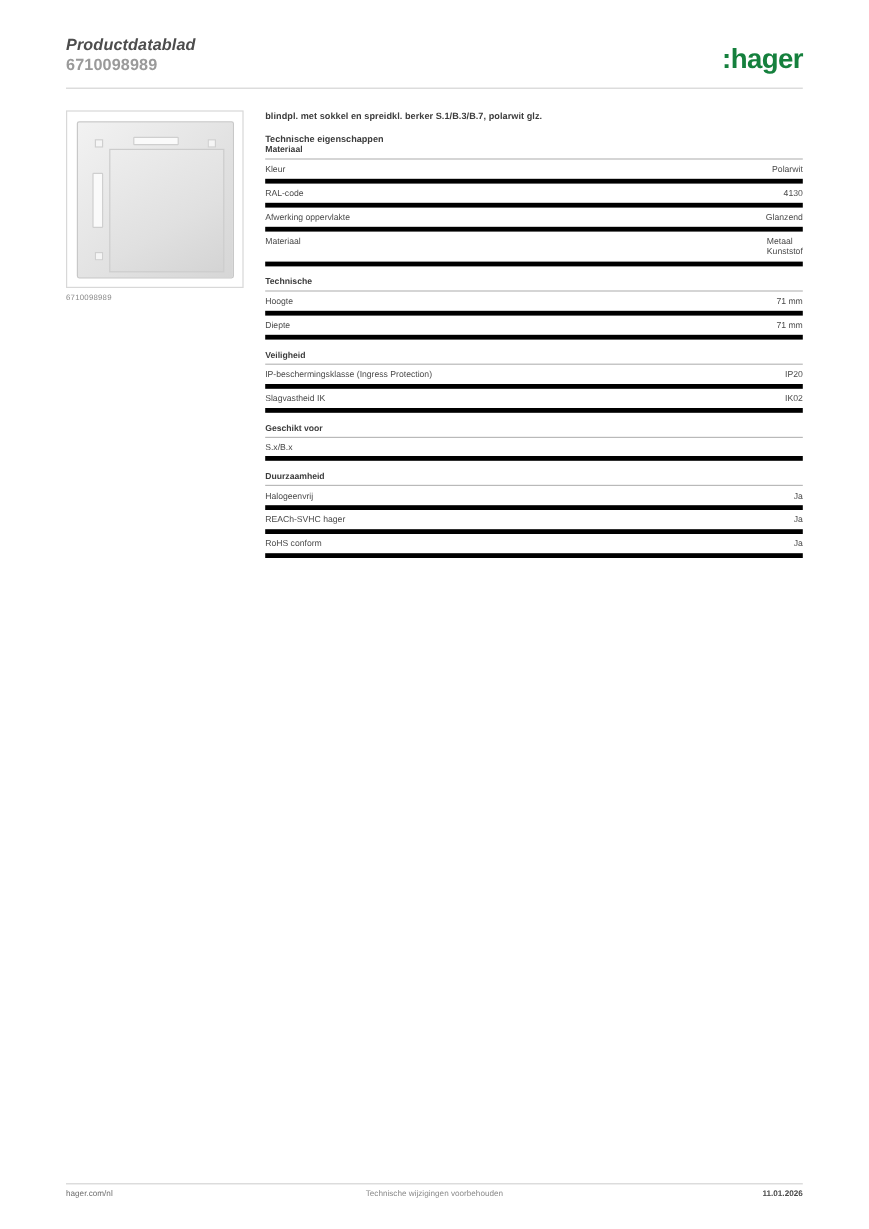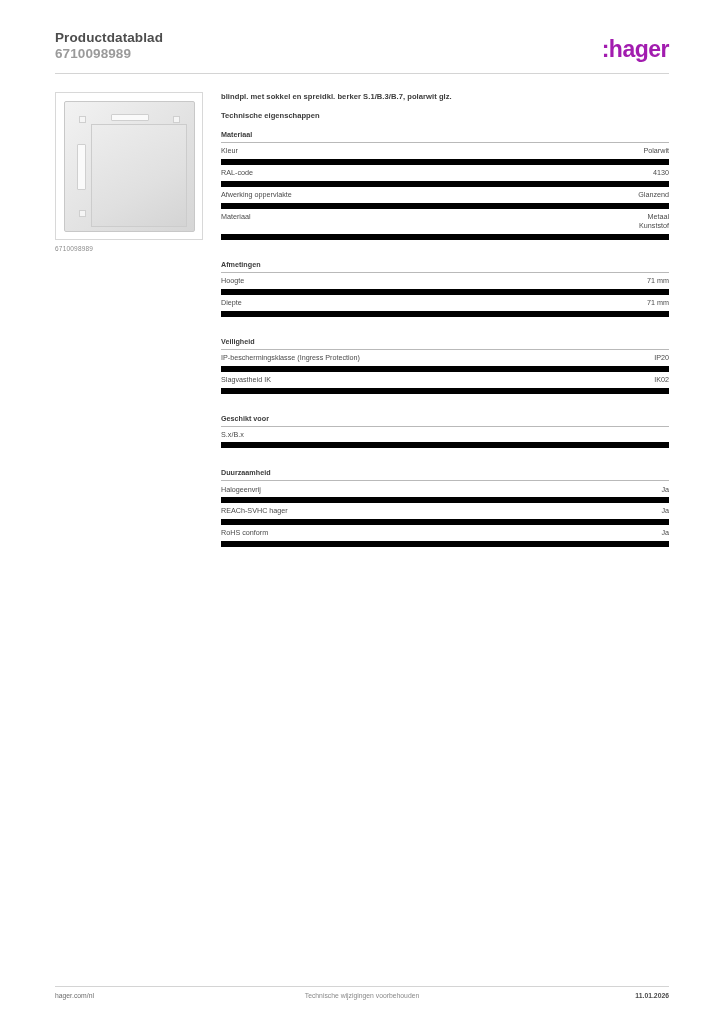--- a/index.html
+++ b/index.html
@@ -24,35 +24,36 @@
     left: 55px;
     right: 55px;
     height: 42px;
   }
   .doc-title {
     font-size: 13.5px;
     font-weight: bold;
     color: #4d4d4d;
     letter-spacing: 0.1px;
     line-height: 16px;
+    font-style: italic;
   }
   .doc-subtitle {
     font-size: 13.5px;
     font-weight: bold;
     color: #9a9a9a;
     letter-spacing: 0.1px;
     line-height: 16px;
   }
   .logo {
     position: absolute;
     right: 0;
     top: 6px;
     font-size: 23px;
     font-weight: bold;
-    color: #a21caf;
+    color: #15803d;
     letter-spacing: -0.5px;
   }
   .header-rule {
     position: absolute;
     top: 73px;
     left: 55px;
     right: 55px;
     height: 1px;
     background: #d4d4d4;
   }
@@ -125,44 +126,43 @@
     font-size: 7.6px;
     font-weight: bold;
     color: #3c3c3c;
     letter-spacing: 0.05px;
     margin-bottom: 10px;
   }
   .section-title {
     font-size: 7.6px;
     font-weight: bold;
     color: #3c3c3c;
-    margin-bottom: 10px;
   }
   .group {
-    margin-bottom: 20px;
+    margin-bottom: 8px;
   }
   .group-title {
     font-size: 7.2px;
     font-weight: bold;
     color: #3c3c3c;
     padding-bottom: 3px;
     border-bottom: 1px solid #b9b9b9;
   }
   .row {
     display: flex;
     justify-content: space-between;
     align-items: flex-start;
     font-size: 7.2px;
     color: #4a4a4a;
     padding: 3.2px 0 3.2px 0;
-    border-bottom: 6px solid #000000;
+    border-bottom: 4px solid #000000;
     line-height: 9.5px;
   }
   .row .label { text-align: left; }
-  .row .value { text-align: right; white-space: pre-line; }
+  .row .value { text-align: left; white-space: pre-line; }
 
   
   .footer-rule {
     position: absolute;
     bottom: 37px;
     left: 55px;
     right: 55px;
     height: 1px;
     background: #d4d4d4;
   }
@@ -226,21 +226,21 @@
             <span class="label">Afwerking oppervlakte</span>
             <span class="value">Glanzend</span>
           </div>
           <div class="row">
             <span class="label">Materiaal</span>
             <span class="value">Metaal
 Kunststof</span>
           </div>
         </div>
         <div class="group">
-          <div class="group-title">Afmetingen</div>
+          <div class="group-title">Technische</div>
           <div class="row">
             <span class="label">Hoogte</span>
             <span class="value">71 mm</span>
           </div>
           <div class="row">
             <span class="label">Diepte</span>
             <span class="value">71 mm</span>
           </div>
         </div>
         <div class="group">

